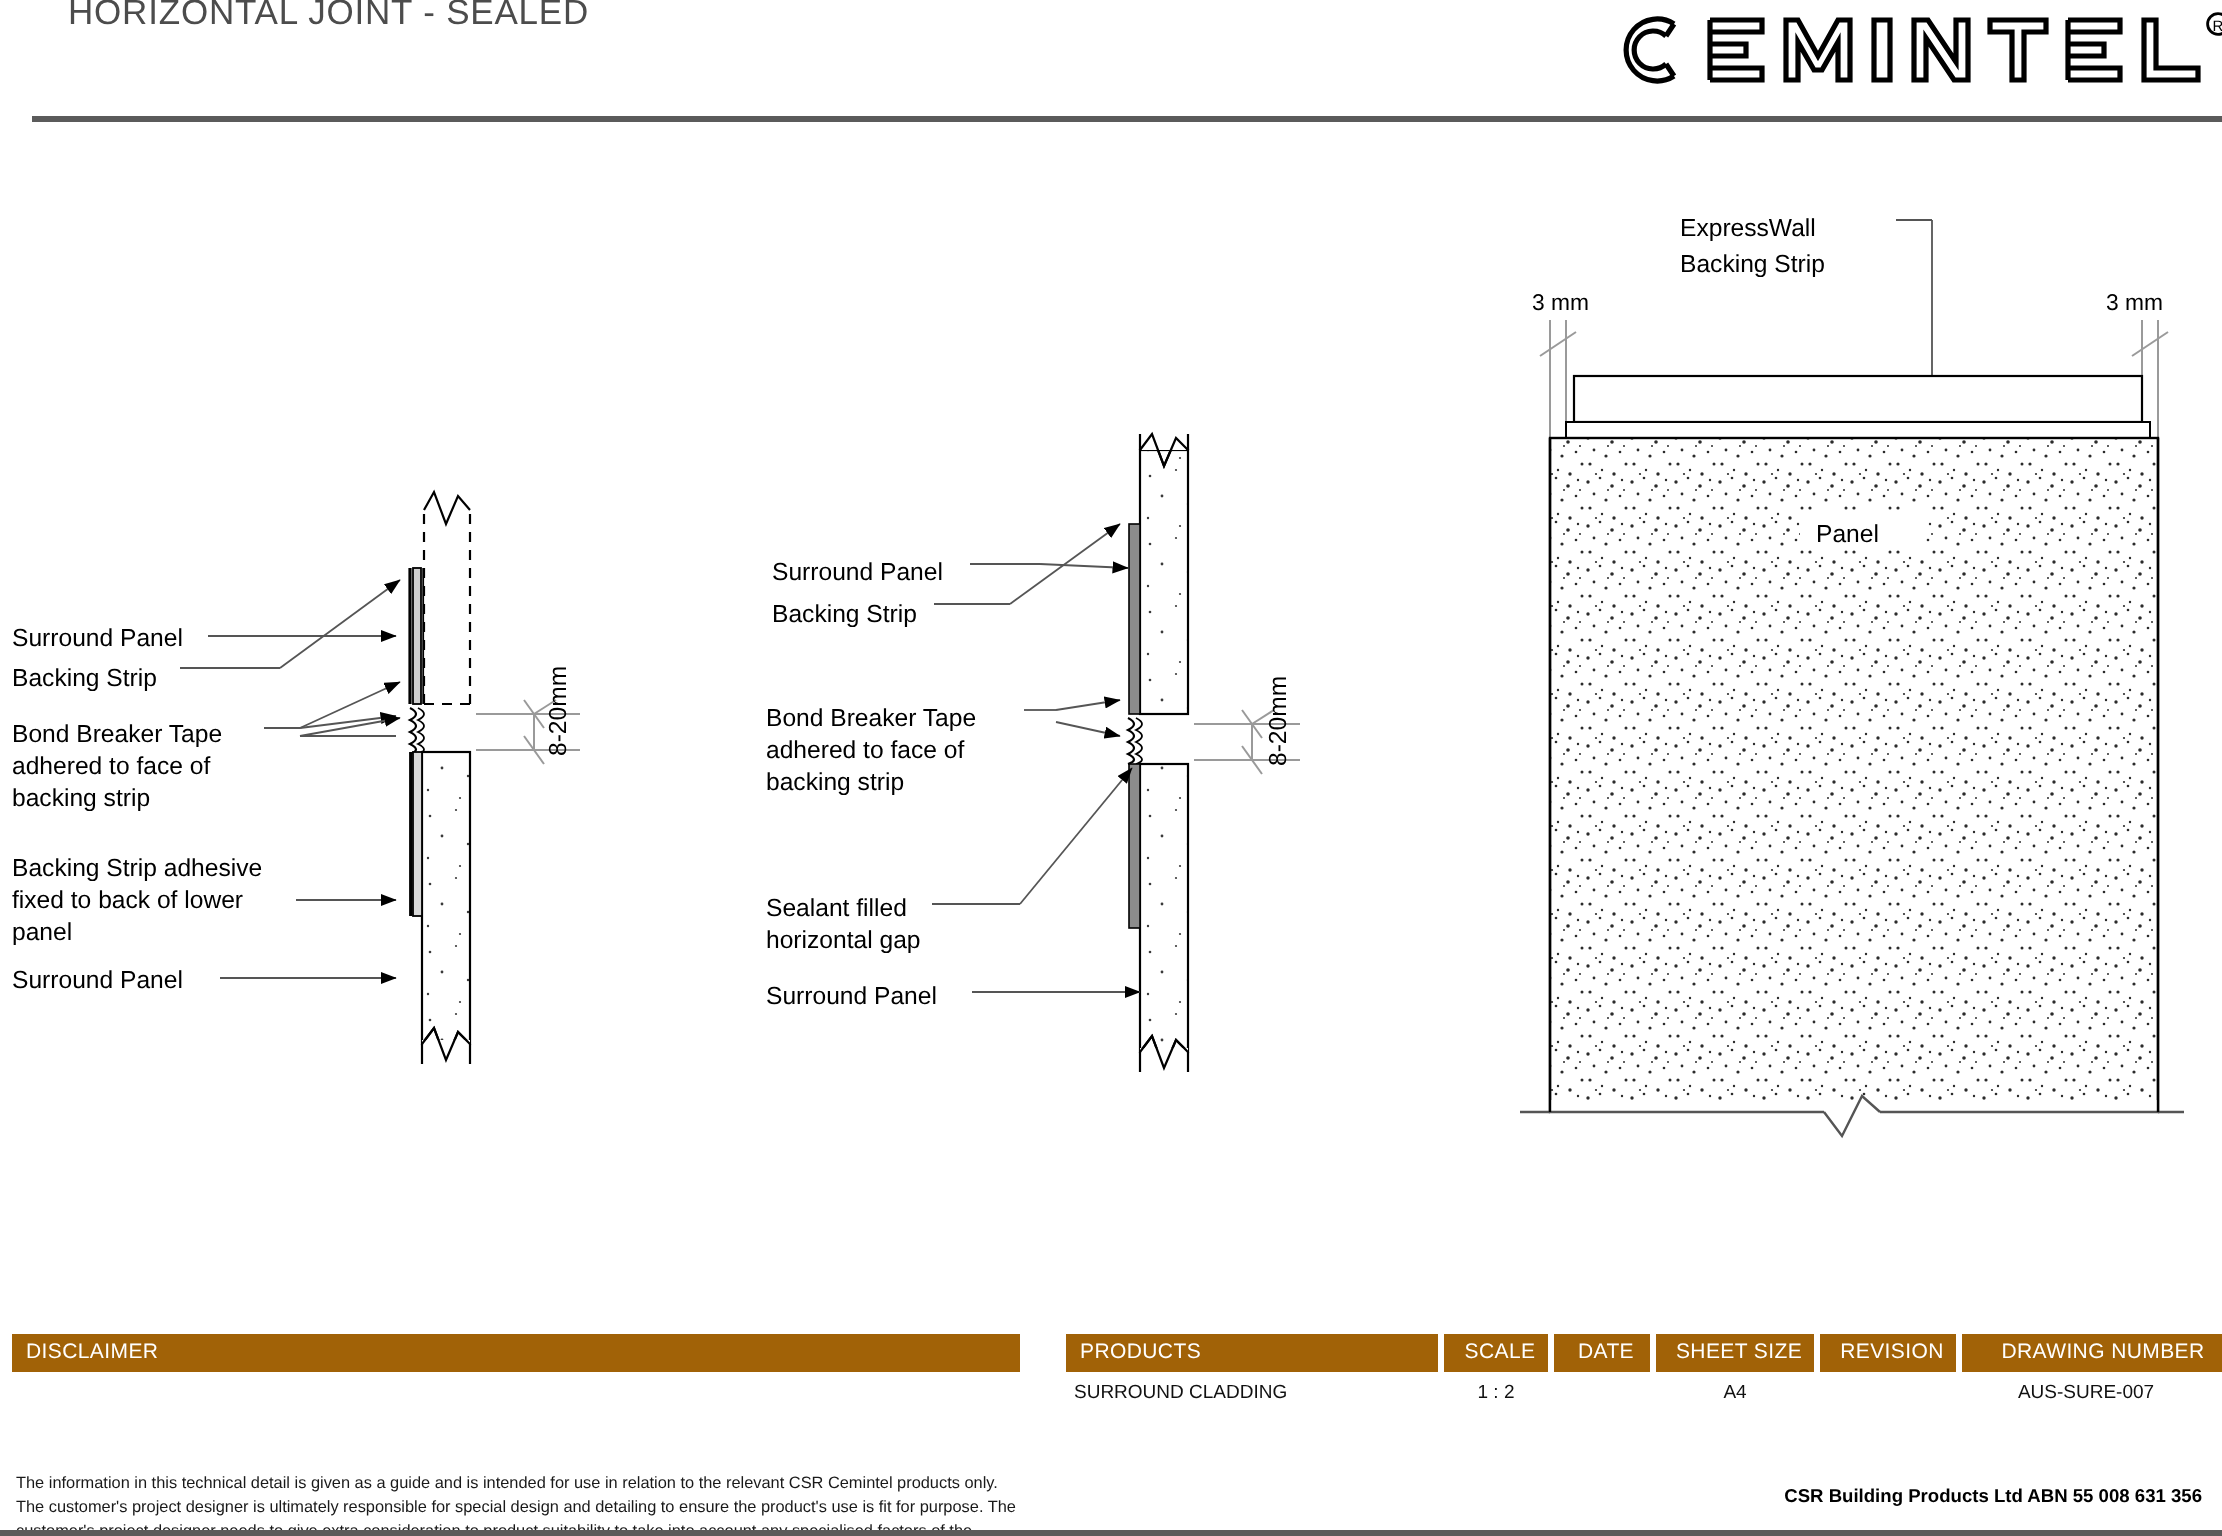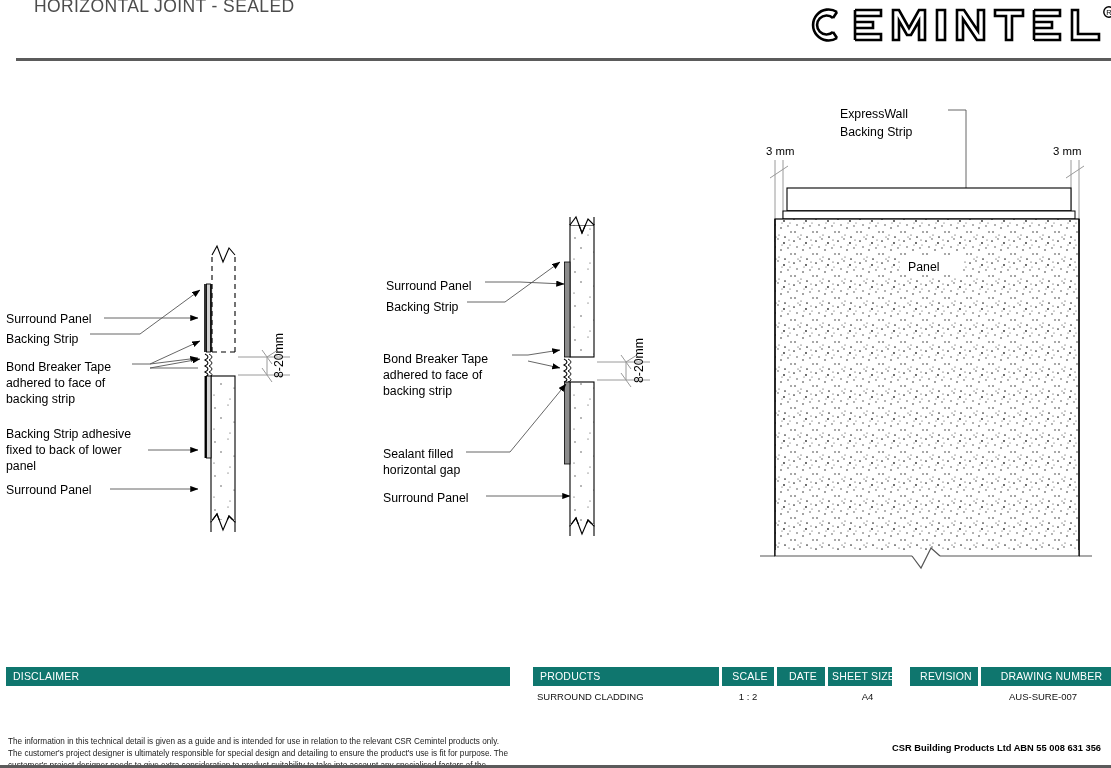--- a/index.html
+++ b/index.html
@@ -63,21 +63,21 @@
   #titleblock {
     position: absolute;
     left: 0;
     top: 665px;
     width: 1111px;
     height: 103px;
   }
   .tb-hdr {
     position: absolute;
     height: 19px;
-    background: #0f766e;
+    background: #a16207;
     color: #fff;
     font-size: 10.5px;
     line-height: 19px;
     padding-left: 7px;
     box-sizing: border-box;
     white-space: nowrap;
     letter-spacing: 0.2px;
   }
   .tb-hdr.ctr { padding-left: 4px; text-align: center; }
   .tb-val {
@@ -393,21 +393,21 @@
 
   <div class="tb-hdr" style="left:533px; top:2px; width:186px;">PRODUCTS</div>
   <div class="tb-val" style="left:537px; top:26px; width:186px;">SURROUND CLADDING</div>
 
   <div class="tb-hdr ctr" style="left:722px; top:2px; width:52px;">SCALE</div>
   <div class="tb-val ctr" style="left:722px; top:26px; width:52px;">1 : 2</div>
 
   <div class="tb-hdr ctr" style="left:777px; top:2px; width:48px;">DATE</div>
   <div class="tb-val ctr" style="left:777px; top:26px; width:48px;"></div>
 
-  <div class="tb-hdr ctr" style="left:828px; top:2px; width:64px;">SHEET SIZE</div>
+  <div class="tb-hdr ctr" style="left:828px; top:2px; width:79px;">SHEET SIZE</div>
   <div class="tb-val ctr" style="left:828px; top:26px; width:79px;">A4</div>
 
   <div class="tb-hdr ctr" style="left:910px; top:2px; width:68px;">REVISION</div>
   <div class="tb-val ctr" style="left:910px; top:26px; width:68px;"></div>
 
   <div class="tb-hdr ctr" style="left:981px; top:2px; width:137px;">DRAWING NUMBER</div>
   <div class="tb-val ctr" style="left:981px; top:26px; width:124px;">AUS-SURE-007</div>
 
   <div id="csr-abn">CSR Building Products Ltd ABN  55 008 631 356</div>
 

